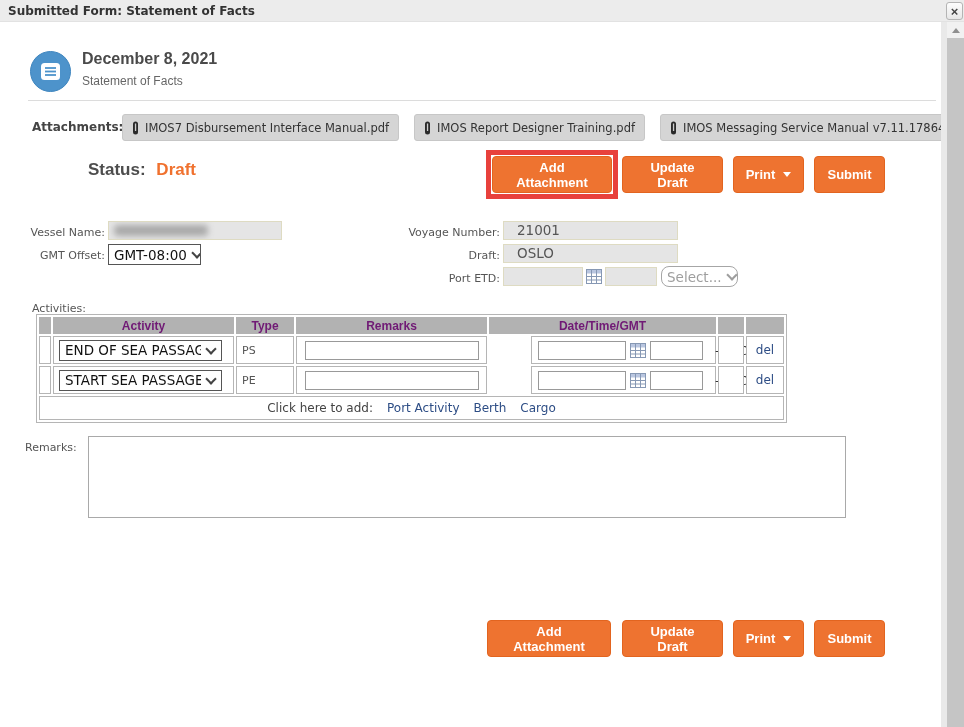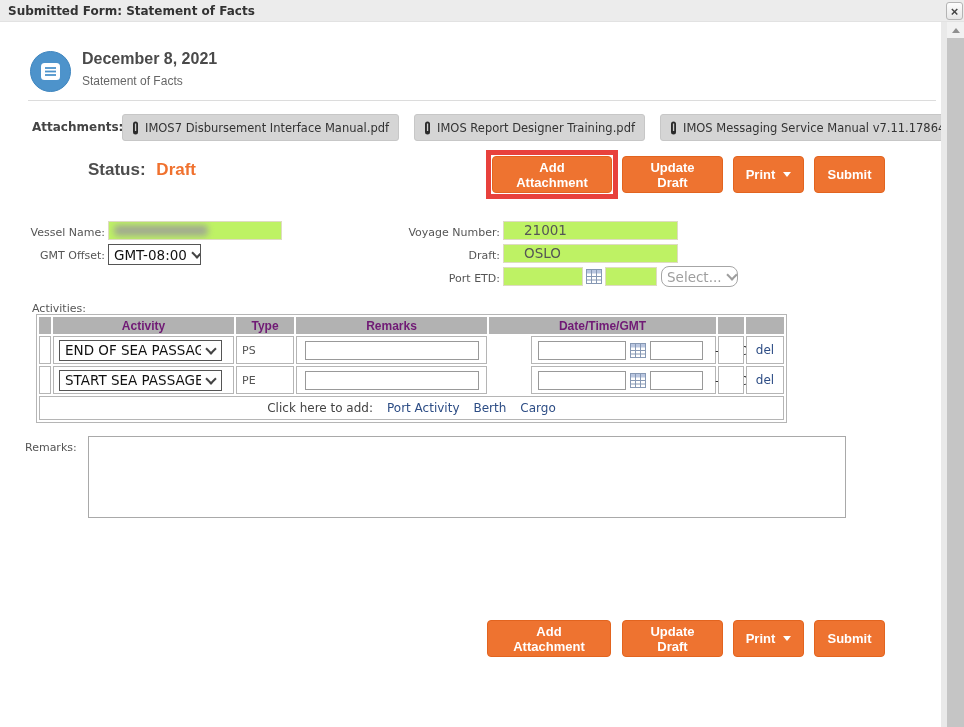--- a/index.html
+++ b/index.html
@@ -56,22 +56,22 @@
   .b-upd-top{left:622px;top:156px;width:101px;}
   .b-prt-top{left:733px;top:156px;width:71px;}
   .b-sub-top{left:814px;top:156px;width:71px;}
   .b-add-bot{left:487px;top:620px;width:124px;}
   .b-upd-bot{left:622px;top:620px;width:101px;}
   .b-prt-bot{left:733px;top:620px;width:71px;}
   .b-sub-bot{left:814px;top:620px;width:71px;}
 
   
   .lbl{position:absolute;font-size:11px;color:#555;text-align:right;}
-  .f-ro{position:absolute;background:#bef264;border:1px solid #dedbc2;box-sizing:border-box;
-        font-size:13.5px;color:#555;line-height:16px;padding:0 20px;overflow:hidden;white-space:nowrap;}
+  .f-ro{position:absolute;background:#e5e5e5;border:1px solid #dedbc2;box-sizing:border-box;
+        font-size:13.5px;color:#555;line-height:16px;padding:0 13px;overflow:hidden;white-space:nowrap;}
   .blur-blob{position:absolute;left:5px;top:3px;width:94px;height:11px;background:#9a9a9a;
              border-radius:4px;filter:blur(3px);opacity:.8;}
   .sel{position:absolute;background:#fff;border:1px solid #555;box-sizing:border-box;display:flex;
        align-items:center;justify-content:space-between;padding:0 6px 0 5px;font-size:13.5px;color:#111;
        cursor:pointer;white-space:nowrap;overflow:hidden;text-align:right;}
   .chev{width:6px;height:6px;border-right:2px solid #444;border-bottom:2px solid #444;
         transform:rotate(45deg);flex:none;margin-left:6px;margin-top:-3px;}
   .sel.gray{border-color:#a6a6a6;color:#9e9e9e;border-radius:8px;}
   .sel.gray .chev{border-color:#9e9e9e;}
 

